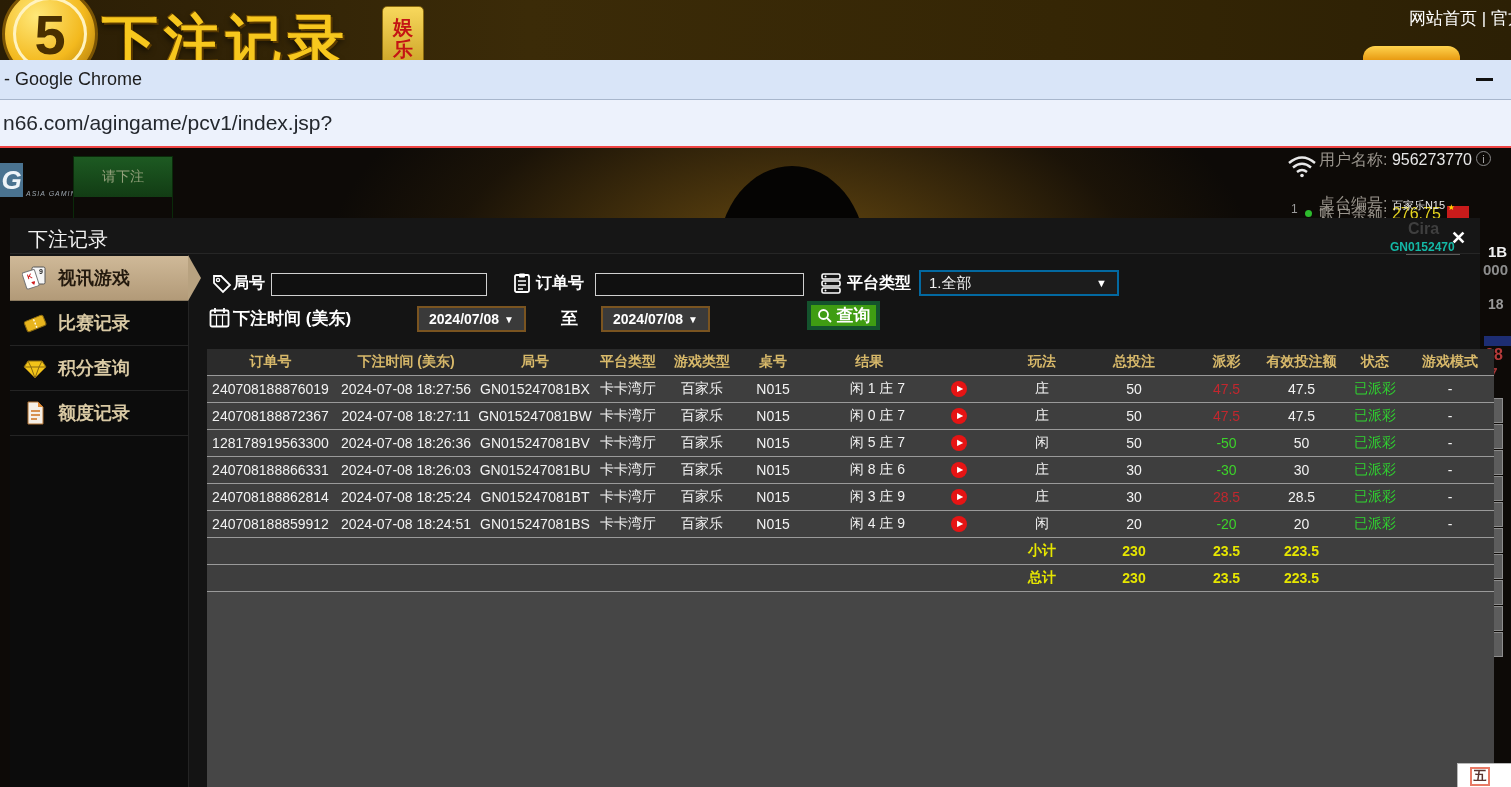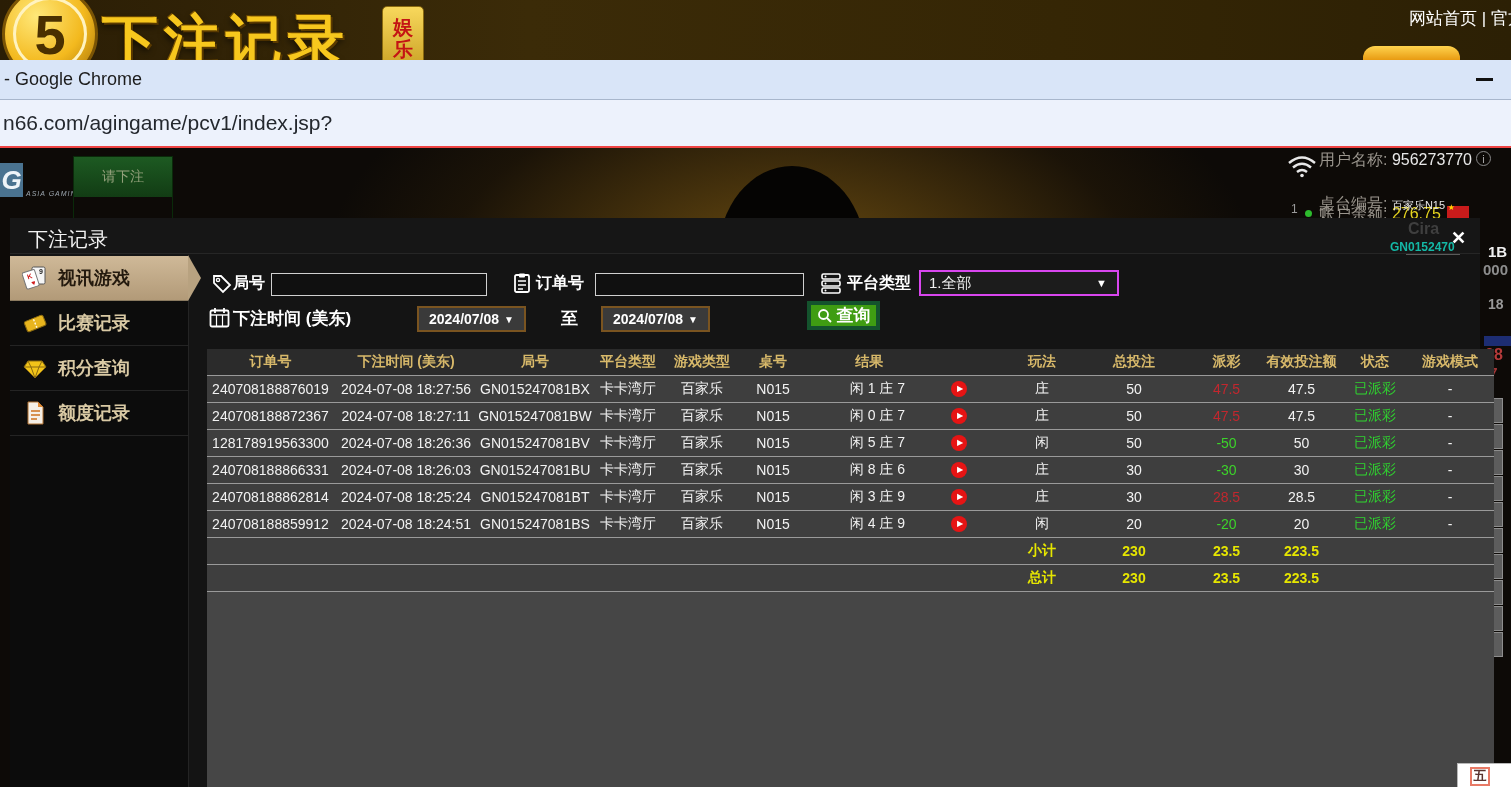--- a/index.html
+++ b/index.html
@@ -82,21 +82,21 @@
   .s-item.active { background:linear-gradient(180deg,#cfb998,#b29a78); color:#241a0e; border-bottom:1px solid #8a7a60; }
   .s-item.active:after { content:""; position:absolute; right:-13px; top:50%; transform:translateY(-50%);
     border-left:13px solid #b8a280; border-top:23px solid transparent; border-bottom:23px solid transparent; }
   .s-icon { width:26px; height:26px; flex:0 0 26px; }
   
   .content { position:absolute; left:180px; top:38px; right:0; bottom:0; background:#141414;margin-left:13px; }
   .f-label { position:absolute; color:#fff; font-size:16px; font-weight:bold; white-space:nowrap; }
   .f-icon { position:absolute; }
   .f-input { position:absolute; height:23px; background:#101010; border:1px solid #d0d0d0; color:#eee;
     font-size:14px; padding:0 6px; outline:none; }
-  .f-select { position:absolute; height:26px; background:#1c1c1c; border:2px solid #d946ef; color:#f0f0f0;
+  .f-select { position:absolute; height:26px; background:#1c1c1c; border:2px solid #0369a1; color:#f0f0f0;
     font-size:15px; display:flex; align-items:center; padding:0 8px; cursor:pointer; }
   .f-select .arr { position:absolute; right:10px; font-size:11px; color:#fff; }
   .d-btn { position:absolute; width:109px; height:26px; background:#3a3a3a; border:2px solid #7a5420;
     color:#fff; font-size:14px; font-weight:bold; display:flex; align-items:center; justify-content:center; gap:5px; cursor:pointer; }
   .d-btn .arr { font-size:10px; }
   .q-btn { position:absolute; left:604px; top:45px; width:73px; height:29px;
     background:#3f9d12; border:4px solid #14532d; color:#fff; font-size:17px; font-weight:bold;
     display:flex; align-items:center; justify-content:center; gap:4px; cursor:pointer; }
   
   .t-wrap { position:absolute; left:4px; top:93px; width:1287px; bottom:0; background:#464646; overflow:hidden; }

